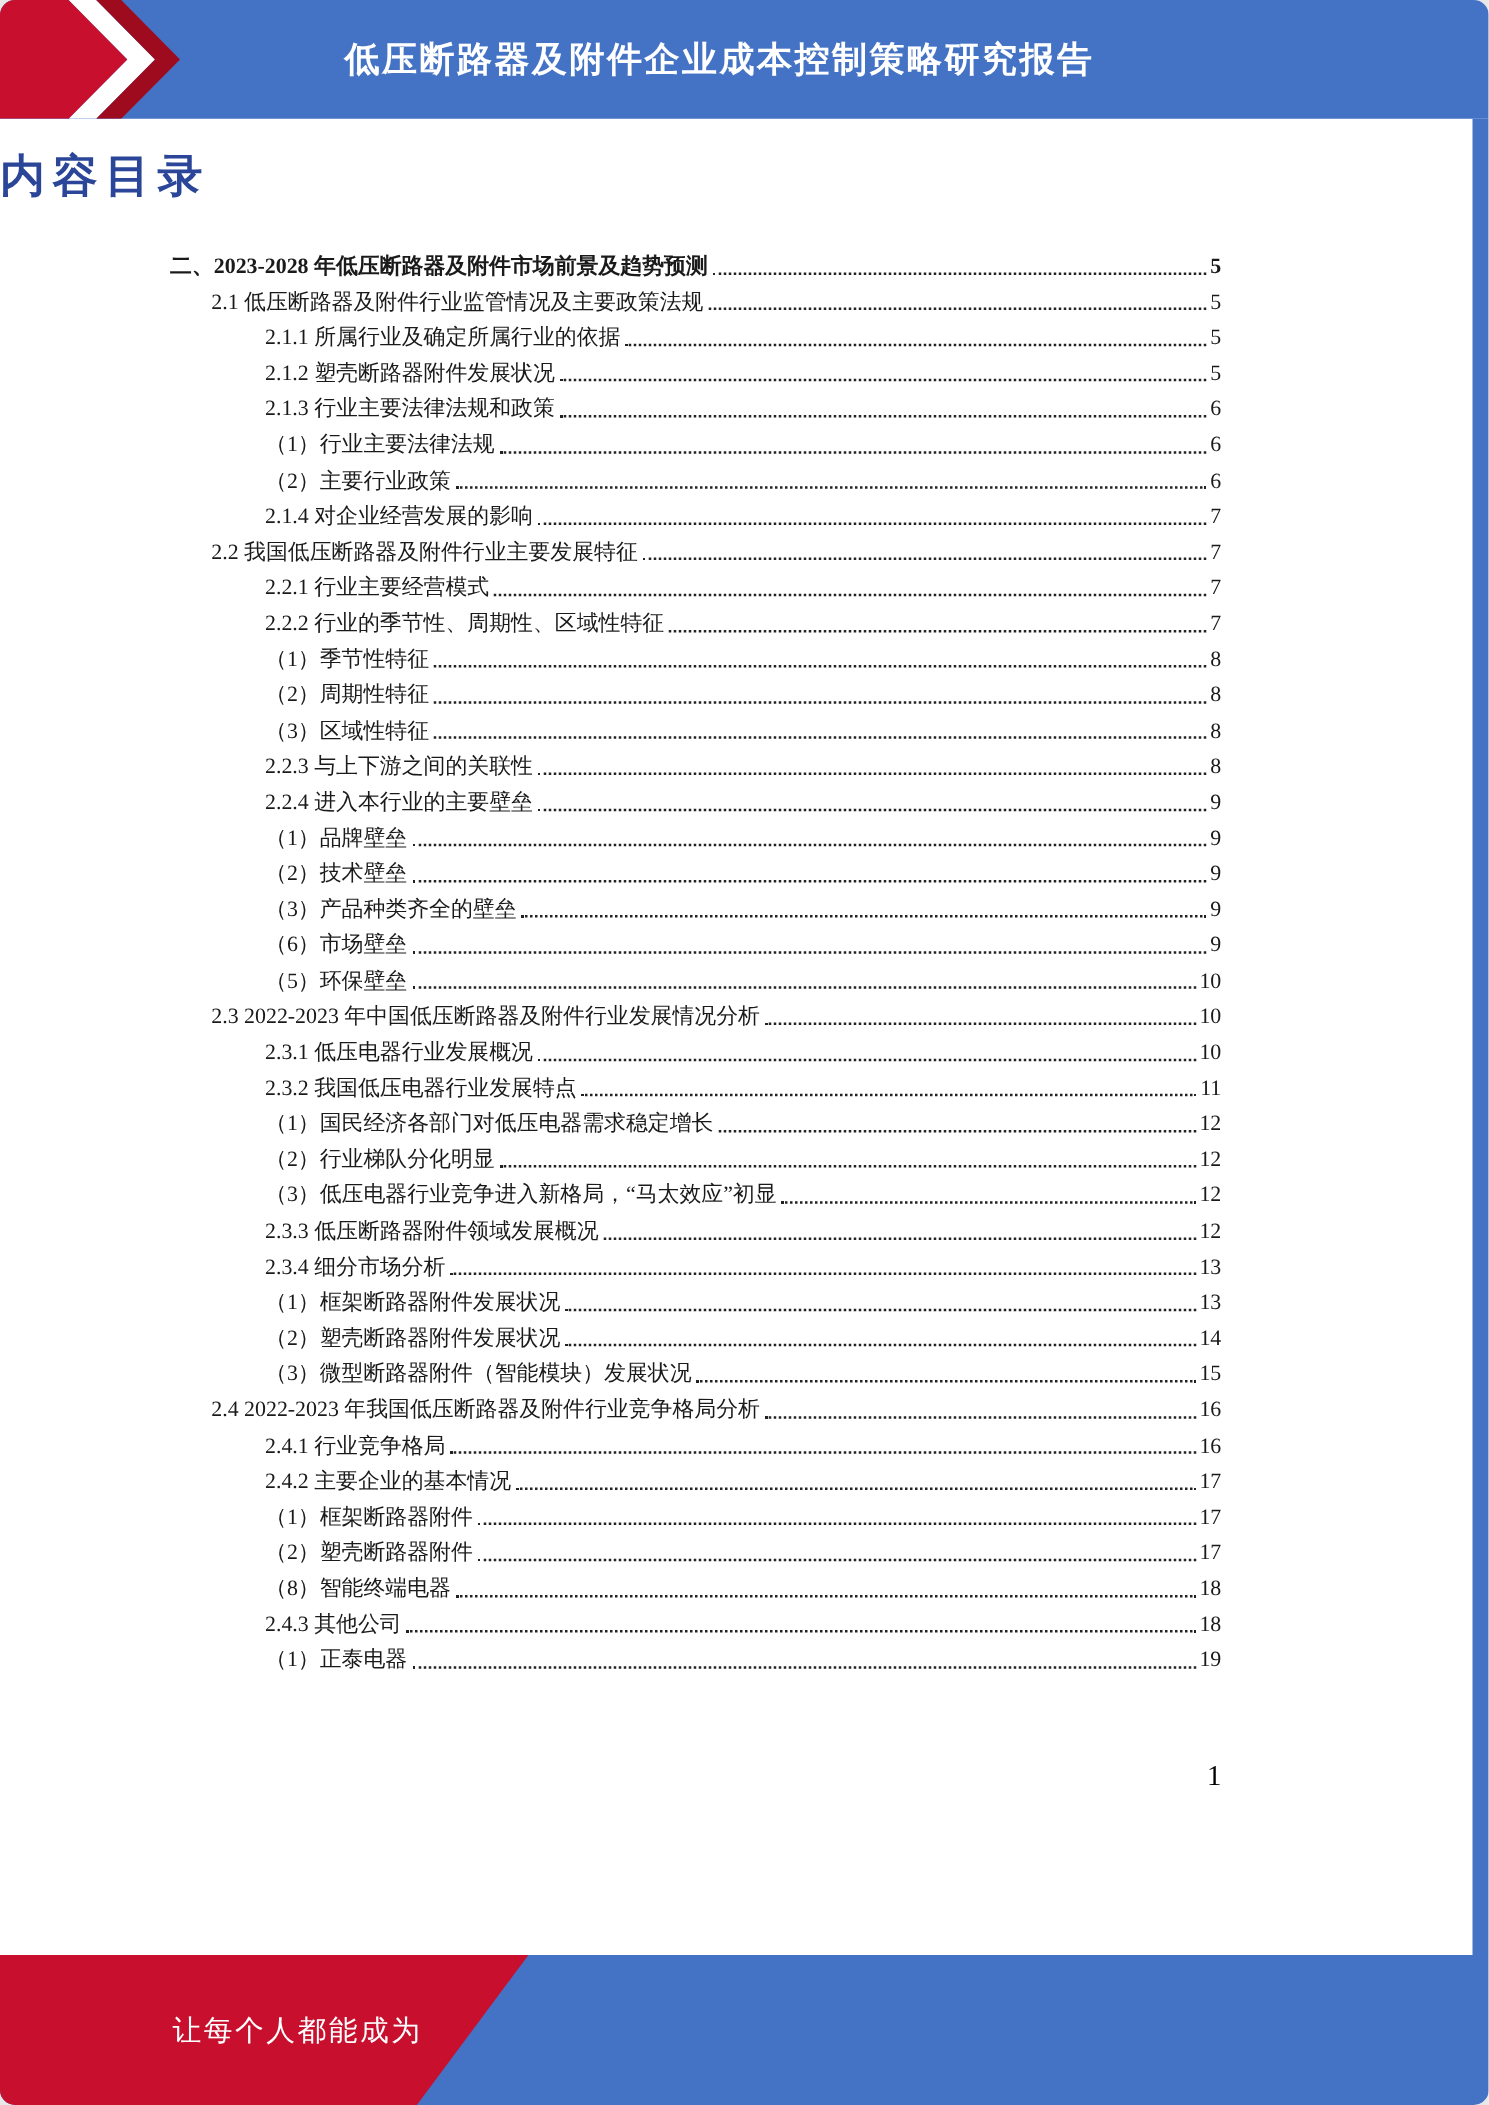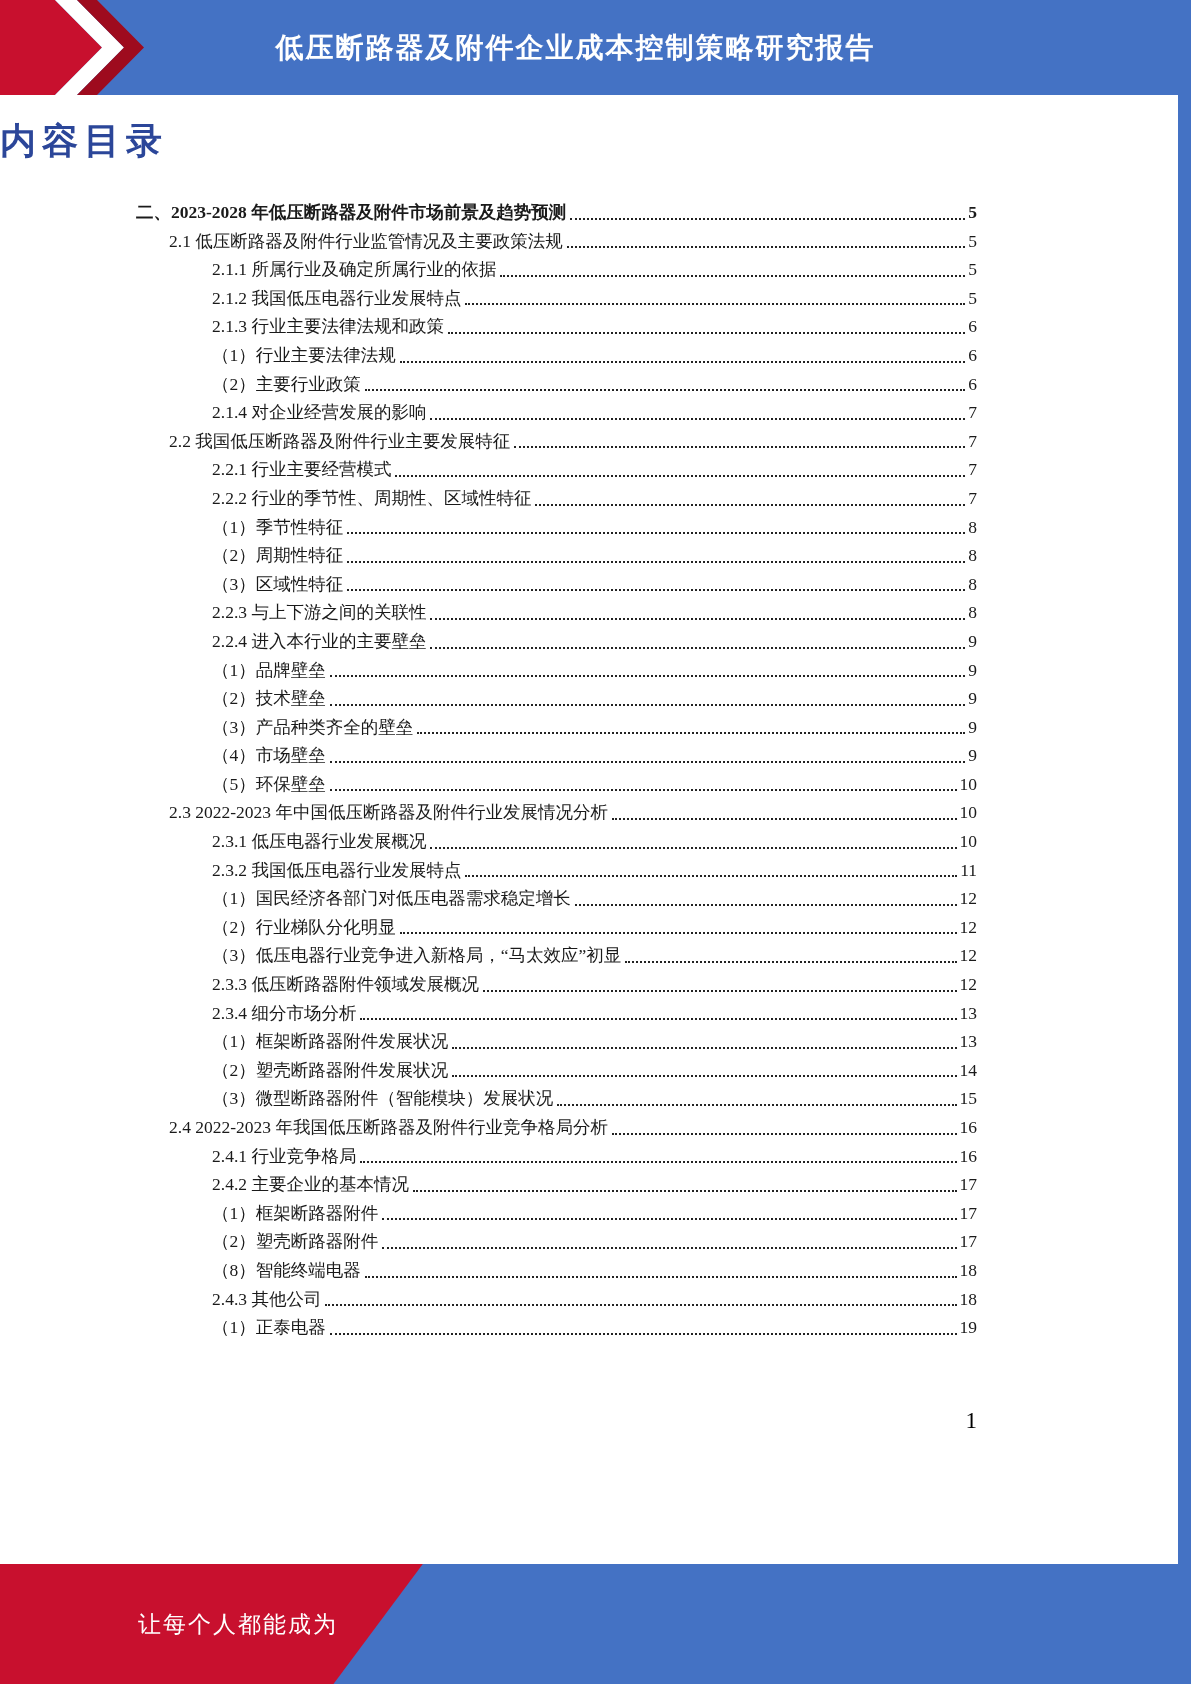--- a/index.html
+++ b/index.html
@@ -6,21 +6,21 @@
     --header-blue:#4472C4;
     --accent-red:#C8102E;
     --accent-red-dark:#9E0B1E;
     --title-blue:#2B4699;
     --text-black:#1a1a1a;
   }
   *{margin:0;padding:0;box-sizing:border-box;}
   body{background:#e8e8e8;font-family:"Liberation Serif","DejaVu Serif",serif;}
   .page{
     width:1191px;height:1684px;margin:0 auto;background:#ffffff;
-    position:relative;overflow:hidden;
+    position:relative;overflow:hidden;border-radius:12px;
   }
   
   .header{
     position:absolute;top:0;left:0;width:100%;height:95px;
     background:var(--header-blue);
     display:flex;align-items:center;justify-content:center;
   }
   .header-arrow{position:absolute;left:0;top:0;height:95px;width:170px;}
   .header-title{
     color:#ffffff;font-size:28px;font-weight:bold;letter-spacing:2px;
@@ -110,21 +110,21 @@
       <span class="toc-text">2.1 低压断路器及附件行业监管情况及主要政策法规</span>
       <span class="toc-leader"></span>
       <span class="toc-page">5</span>
     </div>
       <div class="toc-row level-2">
       <span class="toc-text">2.1.1 所属行业及确定所属行业的依据</span>
       <span class="toc-leader"></span>
       <span class="toc-page">5</span>
     </div>
       <div class="toc-row level-2">
-      <span class="toc-text">2.1.2 我国低压电器行业发展特点</span>
+      <span class="toc-text">2.1.2 塑壳断路器附件发展状况</span>
       <span class="toc-leader"></span>
       <span class="toc-page">5</span>
     </div>
       <div class="toc-row level-2">
       <span class="toc-text">2.1.3 行业主要法律法规和政策</span>
       <span class="toc-leader"></span>
       <span class="toc-page">6</span>
     </div>
       <div class="toc-row level-2">
       <span class="toc-text">（1）行业主要法律法规</span>
@@ -190,21 +190,21 @@
       <span class="toc-text">（2）技术壁垒</span>
       <span class="toc-leader"></span>
       <span class="toc-page">9</span>
     </div>
       <div class="toc-row level-2">
       <span class="toc-text">（3）产品种类齐全的壁垒</span>
       <span class="toc-leader"></span>
       <span class="toc-page">9</span>
     </div>
       <div class="toc-row level-2">
-      <span class="toc-text">（4）市场壁垒</span>
+      <span class="toc-text">（6）市场壁垒</span>
       <span class="toc-leader"></span>
       <span class="toc-page">9</span>
     </div>
       <div class="toc-row level-2">
       <span class="toc-text">（5）环保壁垒</span>
       <span class="toc-leader"></span>
       <span class="toc-page">10</span>
     </div>
       <div class="toc-row level-1">
       <span class="toc-text">2.3 2022-2023 年中国低压断路器及附件行业发展情况分析</span>

